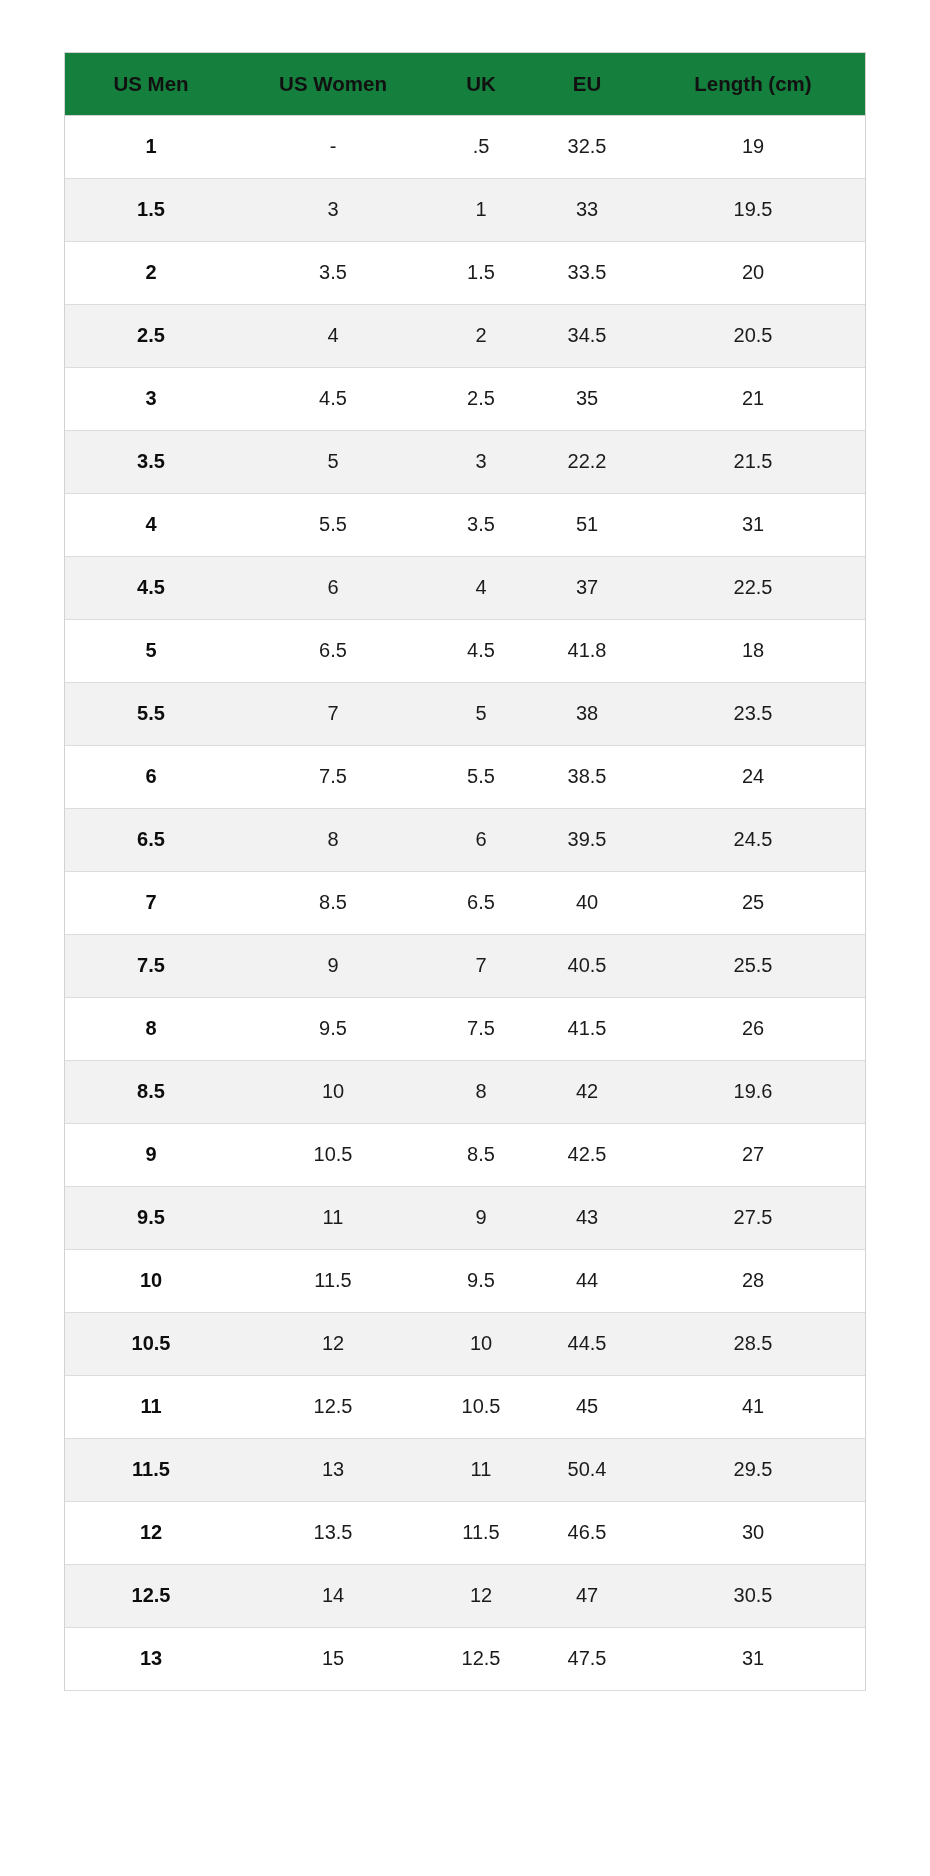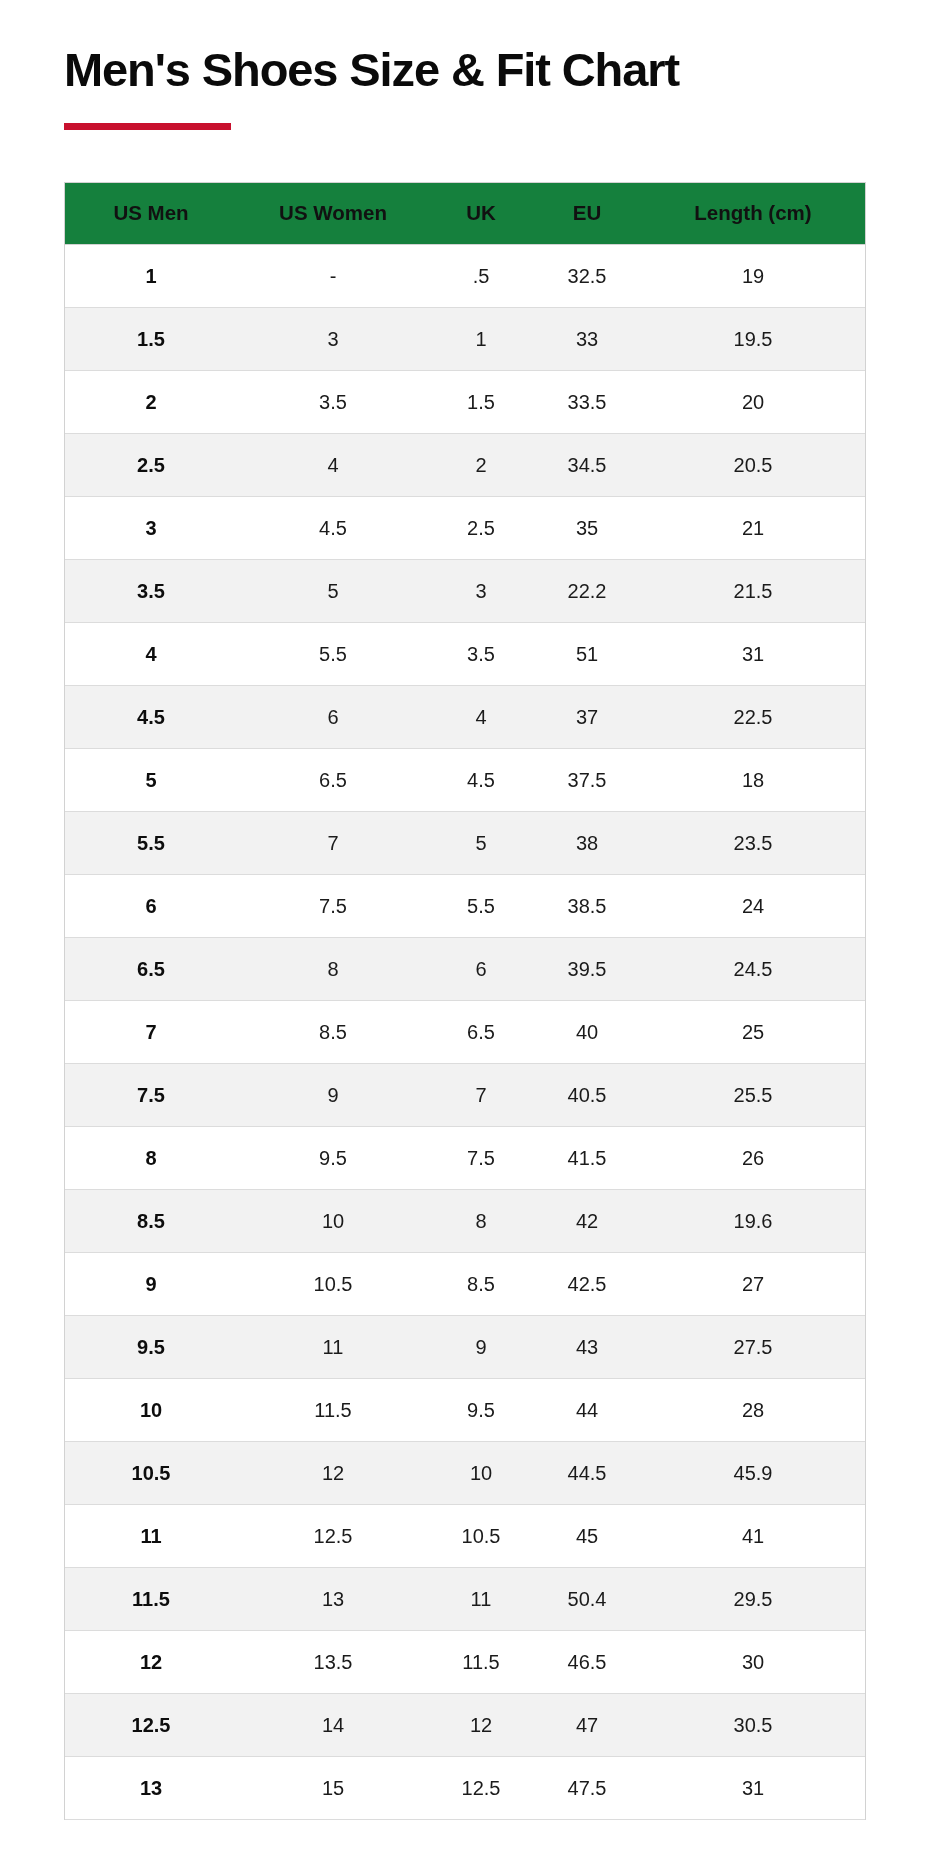--- a/index.html
+++ b/index.html
@@ -81,24 +81,20 @@
   col.c1 { width: 24.0%; }
   col.c2 { width: 13.0%; }
   col.c3 { width: 13.5%; }
   col.c4 { width: 28.0%; }
 </style>
 </head>
 <body>
 
 <div class="page">
 
-  <div class="page-header">
-    <h1 class="page-title">Men's Shoes Size &amp; Fit Chart</h1>
-    <div class="title-rule"></div>
-  </div>
 
   <div class="table-wrap">
     <table class="size-table">
       <colgroup>
         <col class="c0">
           <col class="c1">
           <col class="c2">
           <col class="c3">
           <col class="c4">
       </colgroup>
@@ -165,21 +161,21 @@
             <td class="col-us-men">4.5</td>
             <td>6</td>
             <td>4</td>
             <td>37</td>
             <td>22.5</td>
           </tr>
           <tr class="row-odd">
             <td class="col-us-men">5</td>
             <td>6.5</td>
             <td>4.5</td>
-            <td>37.5</td>
+            <td>41.8</td>
             <td>18</td>
           </tr>
           <tr class="row-even">
             <td class="col-us-men">5.5</td>
             <td>7</td>
             <td>5</td>
             <td>38</td>
             <td>23.5</td>
           </tr>
           <tr class="row-odd">
@@ -243,21 +239,21 @@
             <td>11.5</td>
             <td>9.5</td>
             <td>44</td>
             <td>28</td>
           </tr>
           <tr class="row-even">
             <td class="col-us-men">10.5</td>
             <td>12</td>
             <td>10</td>
             <td>44.5</td>
-            <td>45.9</td>
+            <td>28.5</td>
           </tr>
           <tr class="row-odd">
             <td class="col-us-men">11</td>
             <td>12.5</td>
             <td>10.5</td>
             <td>45</td>
             <td>41</td>
           </tr>
           <tr class="row-even">
             <td class="col-us-men">11.5</td>

